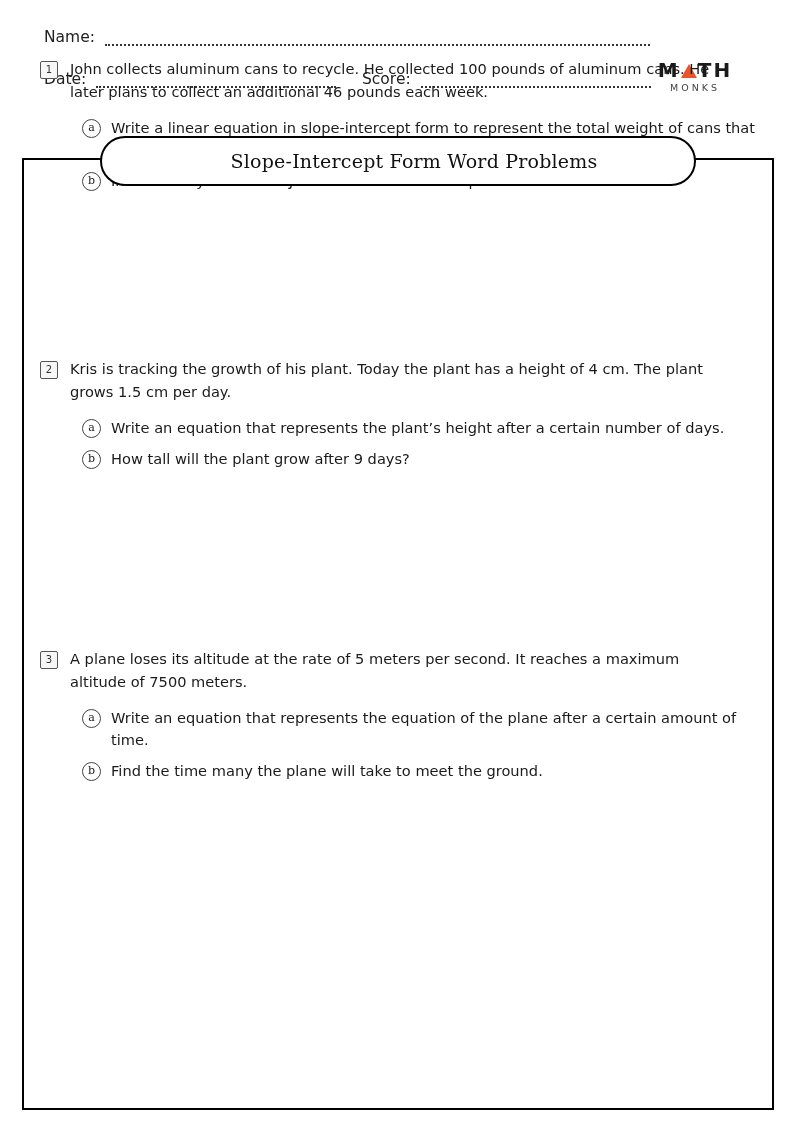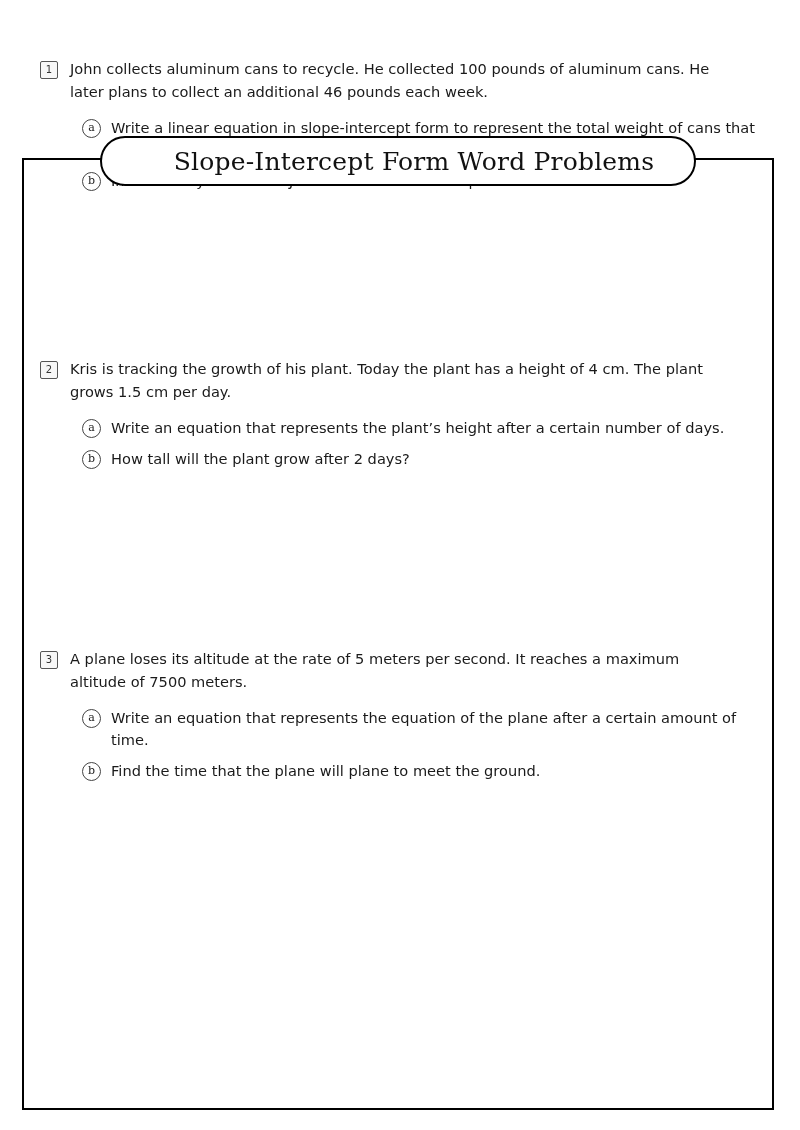--- a/index.html
+++ b/index.html
@@ -114,21 +114,21 @@
     border: 2px solid #000;
     border-radius: 26px;
     background: #ffffff;
     display: flex;
     align-items: center;
     justify-content: center;
     z-index: 5;
   }
   .title-text {
     font-family: "DejaVu Serif", serif;
-    font-size: 25px;
+    font-size: 19px;
     color: #111;
     white-space: nowrap;
     letter-spacing: 0.2px;
     margin-left: 32px;
   }
 
   
   .problem {
     position: absolute;
     left: 40px;
@@ -191,20 +191,42 @@
     line-height: 1.5;
     color: #1a1a1a;
     max-width: 655px;
   }
 </style>
 </head>
 <body>
 
 <div class="page">
 
+  <div class="header">
+
+    <div class="field-row row-name">
+      <span class="field-label">Name:</span>
+      <span class="dots"></span>
+    </div>
+
+    <div class="field-row row-date">
+      <span class="field-label">Date:</span>
+      <span class="dots"></span>
+    </div>
+
+    <div class="field-row row-score">
+      <span class="field-label">Score:</span>
+      <span class="dots"></span>
+    </div>
+
+    <div class="logo">
+      <div class="logo-main"><span>M</span><span class="tri"></span><span>TH</span></div>
+      <div class="logo-sub">MONKS</div>
+    </div>
+  </div>
 
   <div class="sheet"></div>
 
   <div class="title-pill">
     <span class="title-text">Slope-Intercept Form Word Problems</span>
   </div>
 
   <div class="problem p1">
     <div class="stem">
       <div class="num-box">1</div>
@@ -227,35 +249,35 @@
       <div class="num-box">2</div>
       <div class="stem-text">Kris is tracking the growth of his plant. Today the plant has a height of 4 cm. The plant grows 1.5 cm per day.</div>
     </div>
     <div class="parts">
       <div class="part">
         <div class="part-marker">a</div>
         <div class="part-text">Write an equation that represents the plant’s height after a certain number of days.</div>
       </div>
       <div class="part">
         <div class="part-marker">b</div>
-        <div class="part-text">How tall will the plant grow after 2 days?</div>
+        <div class="part-text">How tall will the plant grow after 9 days?</div>
       </div>
     </div>
   </div>
 
   <div class="problem p3">
     <div class="stem">
       <div class="num-box">3</div>
       <div class="stem-text">A plane loses its altitude at the rate of 5 meters per second. It reaches a maximum altitude of 7500 meters.</div>
     </div>
     <div class="parts">
       <div class="part">
         <div class="part-marker">a</div>
         <div class="part-text">Write an equation that represents the equation of the plane after a certain amount of time.</div>
       </div>
       <div class="part">
         <div class="part-marker">b</div>
-        <div class="part-text">Find the time that the plane will plane to meet the ground.</div>
+        <div class="part-text">Find the time many the plane will take to meet the ground.</div>
       </div>
     </div>
   </div>
 
 </div>
 
 </body></html>

